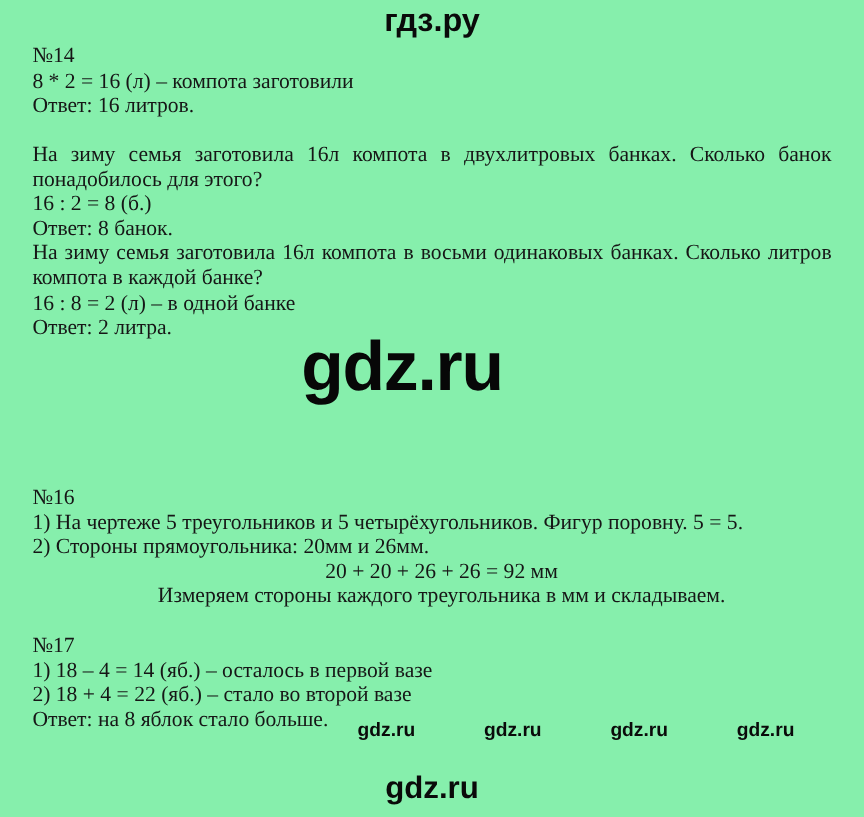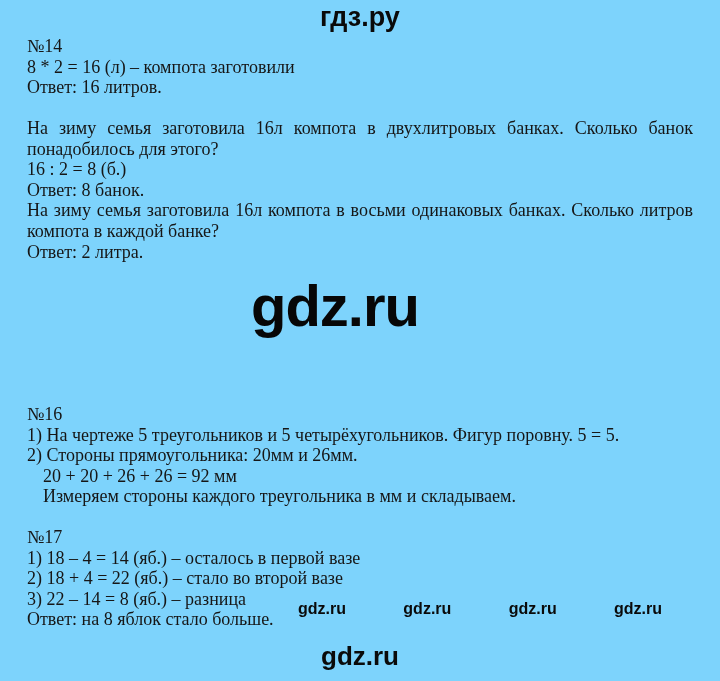--- a/index.html
+++ b/index.html
@@ -1,37 +1,37 @@
 <!DOCTYPE html>
 <html><head>
 <meta charset="utf-8">
 <style>
   html,body{margin:0;padding:0;background:#ffffff;}
   .page{
     position:relative;
     width:720px;height:681px;
-    background:#7dd3fc;
+    background:#86efac;
     color:#161616;
     font-family:"Liberation Serif", serif;
     font-size:18px;
     overflow:hidden;
   }
   .hdr{
     position:absolute;top:2px;left:0;width:720px;
     text-align:center;
     font-family:"Liberation Sans", sans-serif;
     font-weight:bold;font-size:27px;line-height:30px;
     color:#0a0a0a;
   }
   .sec{position:absolute;left:27px;width:666px;line-height:20.6px;}
   .line{position:relative;white-space:nowrap;font-family:Liberation Serif, serif;}
   .just{white-space:normal;text-align:justify;text-align-last:justify;}
   .u{text-decoration:underline;text-underline-offset:2px;}
   .c2{position:absolute;left:180px;top:0;}
-  .ind{padding-left:16px;}
+  .ind{padding-left:16px;text-align:center;}
   .wm-large{
     position:absolute;left:251px;top:277px;
     font-family:"Liberation Sans", sans-serif;
     font-weight:bold;font-size:58px;line-height:1;
     letter-spacing:-1px;color:#070707;
   }
   .wm-row{
     position:absolute;left:298px;top:601px;width:364px;
     display:flex;justify-content:space-between;
     font-family:"Liberation Sans", sans-serif;
@@ -59,41 +59,41 @@
     <div class="line">Ответ: 16 литров.</div>
   </section>
 
   <section class="sec" style="top:118px">
     <div class="line just">На зиму семья заготовила 16л компота в двухлитровых банках. Сколько банок</div>
     <div class="line">понадобилось для этого?</div>
     <div class="line">16 : 2 = 8 (б.)</div>
     <div class="line">Ответ: 8 банок.</div>
     <div class="line just">На зиму семья заготовила 16л компота в восьми одинаковых банках. Сколько литров</div>
     <div class="line">компота в каждой банке?</div>
+    <div class="line">16 : 8 = 2 (л) – в одной банке</div>
     <div class="line">Ответ: 2 литра.</div>
   </section>
 
   <div class="wm-large">gdz.ru</div>
 
   <section class="sec" style="top:321px">
   </section>
 
   <section class="sec" style="top:404px">
     <div class="line">№16</div>
     <div class="line">1) На чертеже 5 треугольников и 5 четырёхугольников. Фигур поровну. 5 = 5.</div>
     <div class="line">2) Стороны прямоугольника: 20мм и 26мм.</div>
     <div class="line ind">20 + 20 + 26 + 26 = 92 мм</div>
     <div class="line ind">Измеряем стороны каждого треугольника в мм и складываем.</div>
   </section>
 
   <section class="sec" style="top:527px">
     <div class="line">№17</div>
     <div class="line">1) 18 – 4 = 14 (яб.) – осталось в первой вазе</div>
     <div class="line">2) 18 + 4 = 22 (яб.) – стало во второй вазе</div>
-    <div class="line">3) 22 – 14 = 8 (яб.) – разница</div>
     <div class="line">Ответ: на 8 яблок стало больше.</div>
   </section>
 
   <div class="wm-row">
     <span>gdz.ru</span>
     <span>gdz.ru</span>
     <span>gdz.ru</span>
     <span>gdz.ru</span>
   </div>
 

